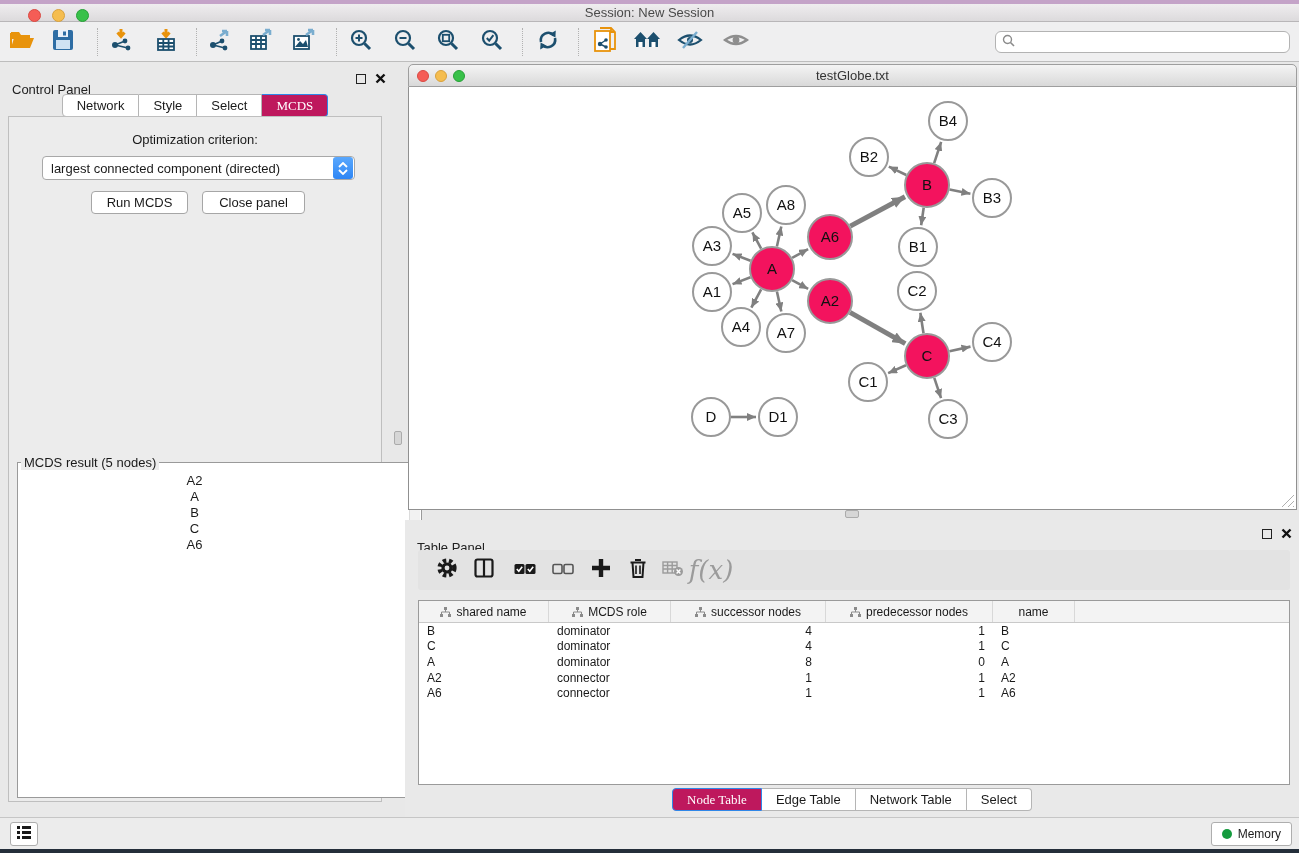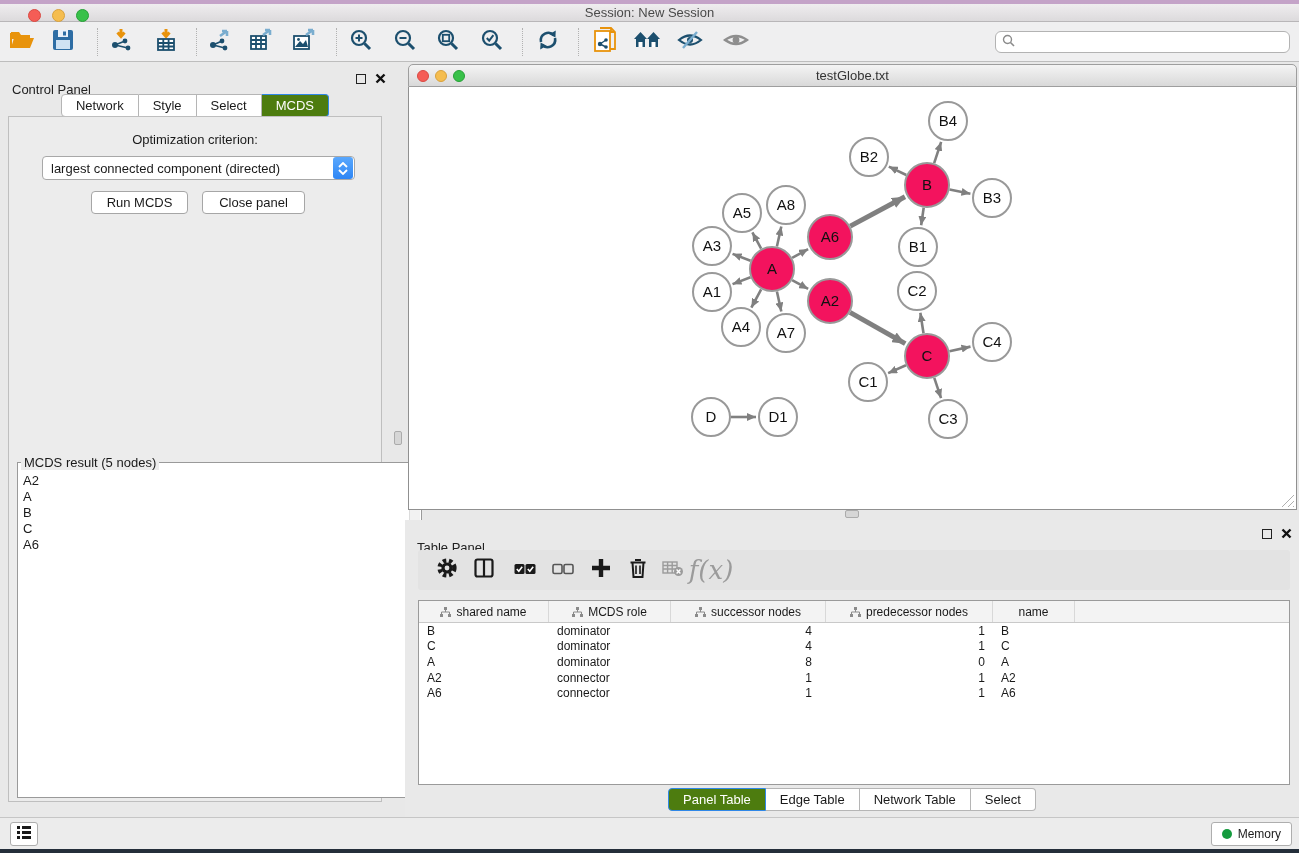--- a/index.html
+++ b/index.html
@@ -30,31 +30,31 @@
   #control-panel { left:0; top:62px; width:390px; height:755px; background:#e9e9e9; }
   .panel-head { position:absolute; left:12px; top:20px; font-size:13px; color:#222; }
   .float-btn { position:absolute; width:10px; height:10px; border:1.5px solid #222; }
   .close-btn { position:absolute; width:11px; height:11px; }
   .close-btn svg { display:block; }
   #cp-tabs { position:absolute; left:0; top:32px; width:390px; display:flex; justify-content:center; }
   .tab { height:23px; padding:0 14px; display:flex; align-items:center; font-size:13px;
     background:#fff; border:1px solid #b5b5b5; border-left:none; }
   .tab:first-child { border-left:1px solid #b5b5b5; border-radius:4px 0 0 4px; }
   .tab:last-child { border-radius:0 4px 4px 0; }
-  .tab.active { background:#4d7c0f; color:#fff; border-color:#2f87e8; }
+  .tab.active { background:#be185d; color:#fff; border-color:#2f87e8;font-family:Liberation Serif, serif; }
   #cp-box { position:absolute; left:8px; top:54px; width:374px; height:686px; background:#ececec; border:1px solid #bfbfbf; }
   #opt-label { position:absolute; left:0; top:70px; width:390px; text-align:center; font-size:13px; }
   #opt-select { position:absolute; left:42px; top:94px; width:313px; height:24px; background:#fff;
     border:1px solid #a8a8a8; border-radius:4px; display:flex; align-items:center; }
   #opt-select .sel-text { flex:1; font-size:13px; padding-left:8px; white-space:nowrap; overflow:hidden; }
   #opt-select .stepper { width:20px; height:22px; margin-right:1px; background:linear-gradient(#5aa8fd,#2e86f5);
     border-radius:3px; display:flex; flex-direction:column; align-items:center; justify-content:center; gap:1px; }
   .cp-btn { position:absolute; height:23px; background:#fff; border:1px solid #a6a6a6; border-radius:4px;
     font-size:13px; font-family:"Liberation Sans",sans-serif; color:#1a1a1a; }
-  #mcds-group { position:absolute; left:17px; top:400px; width:405px; height:336px; border:1px solid #9a9a9a; background:#fff; }
+  #mcds-group { position:absolute; left:17px; top:400px; width:405px; height:336px; border:1px solid #9a9a9a; background:#fff;text-align:center; }
   #mcds-legend { position:absolute; left:3px; top:-8px; background:#ececec; padding:0 3px; font-size:13px; }
   #mcds-list { position:absolute; left:2px; top:10px; width:346px; bottom:2px; font-size:13px; line-height:16px; }
   #mcds-list div { padding-left:3px; }
   #mcds-scroll { position:absolute; right:1px; top:1px; width:11px; bottom:1px; background:#f2f2f2; border-left:1px solid #dcdcdc; }
 
   
   #network-window { left:408px; top:64px; width:889px; height:446px; }
   #nw-titlebar { position:absolute; left:0; top:0; width:889px; height:23px;
     background:linear-gradient(#f4f4f4,#d9d9d9); border:1px solid #9e9e9e; border-radius:5px 5px 0 0;
     display:flex; align-items:center; justify-content:center; }
@@ -519,21 +519,21 @@
         <div class="trow">
           <div class="tcell" style="width: 130px; text-align: left; padding: 0px 0px 0px 8px;">A6</div>
           <div class="tcell" style="width: 122px; text-align: left; padding: 0px 0px 0px 8px;">connector</div>
           <div class="tcell" style="width: 155px; text-align: right; padding: 0px 14px 0px 0px;">1</div>
           <div class="tcell" style="width: 167px; text-align: right; padding: 0px 8px 0px 0px;">1</div>
           <div class="tcell" style="width: 82px; text-align: left; padding: 0px 0px 0px 8px;">A6</div>
         </div>
       </div>
   </div>
   <div id="tp-tabs">
-      <span class="tab active">Panel Table</span>
+      <span class="tab active">Node Table</span>
       <span class="tab">Edge Table</span>
       <span class="tab">Network Table</span>
       <span class="tab">Select</span>
     </div>
 </div>
 
 <div id="status-bar" class="abs">
   <span id="status-list-btn">
       <span><svg width="14" height="13" viewBox="0 0 14 13">
           <g fill="#1a1a1a">

